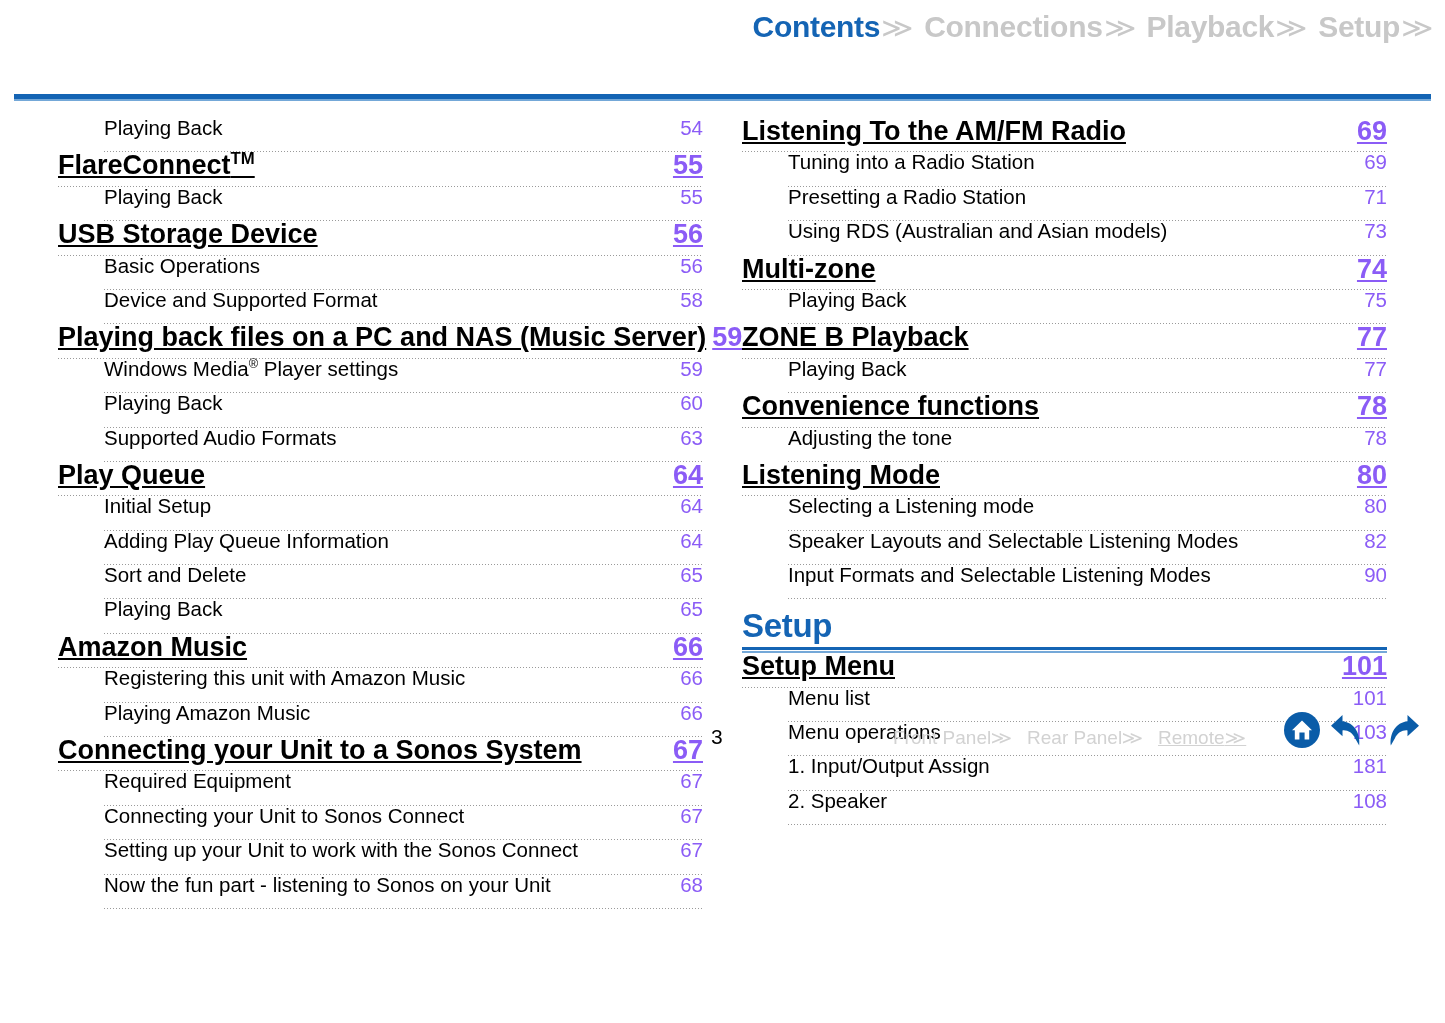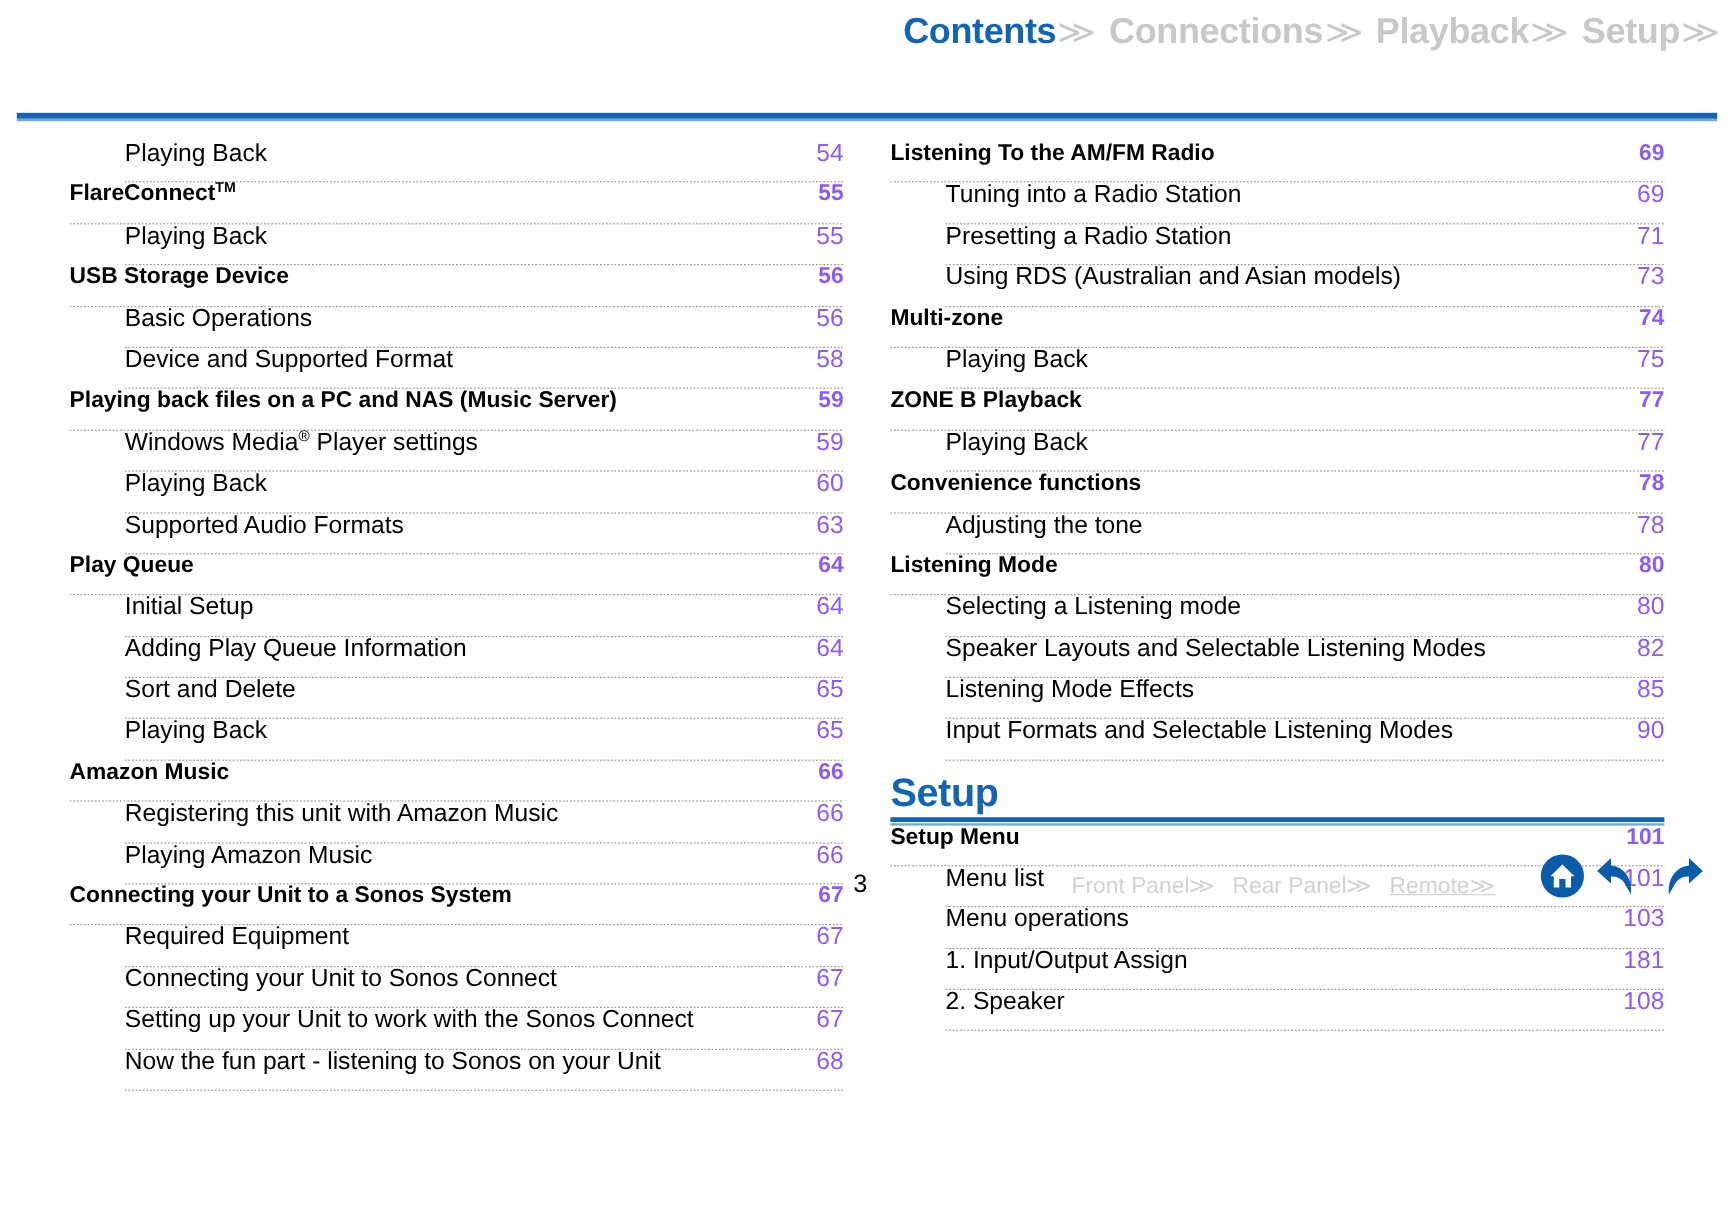--- a/index.html
+++ b/index.html
@@ -100,21 +100,21 @@
     flex: 0 0 auto;
     text-align: right;
     color: #8b5cf6;
     line-height: 1;
     min-width: 30px;
   }
 
   
   .toc-row.lvl1 { padding-left: 0; }
   .toc-row.lvl1 .title,
-  .toc-row.lvl1 .pageno { font-weight: bold; font-size: 19px; }
+  .toc-row.lvl1 .pageno { font-weight: bold; font-size: 27px; text-decoration: underline; }
 
   
   .toc-row.lvl2 { padding-left: 46px; gap: 29px; }
   .toc-row.lvl2 .title,
   .toc-row.lvl2 .pageno { font-weight: normal; font-size: 20.5px; }
 
   
   .toc-row::after {
     content: "";
     position: absolute;
@@ -412,25 +412,20 @@
         </div>
         <div class="toc-row lvl2">
           <span class="title">Selecting a Listening mode</span>
           <span class="leader"></span>
           <span class="pageno">80</span>
         </div>
         <div class="toc-row lvl2">
           <span class="title">Speaker Layouts and Selectable Listening Modes</span>
           <span class="leader"></span>
           <span class="pageno">82</span>
-        </div>
-        <div class="toc-row lvl2">
-          <span class="title">Listening Mode Effects</span>
-          <span class="leader"></span>
-          <span class="pageno">85</span>
         </div>
         <div class="toc-row lvl2">
           <span class="title">Input Formats and Selectable Listening Modes</span>
           <span class="leader"></span>
           <span class="pageno">90</span>
         </div>
         <div class="section-head">
           <span class="sec-title">Setup</span>
           <span class="sec-rule-main"></span>
           <span class="sec-rule-thin"></span>

